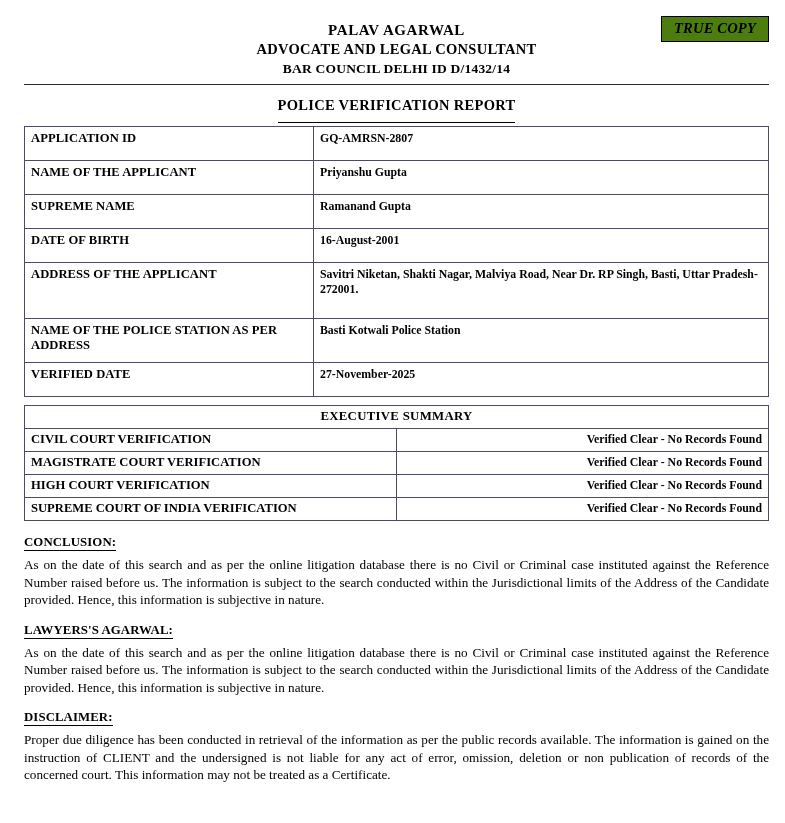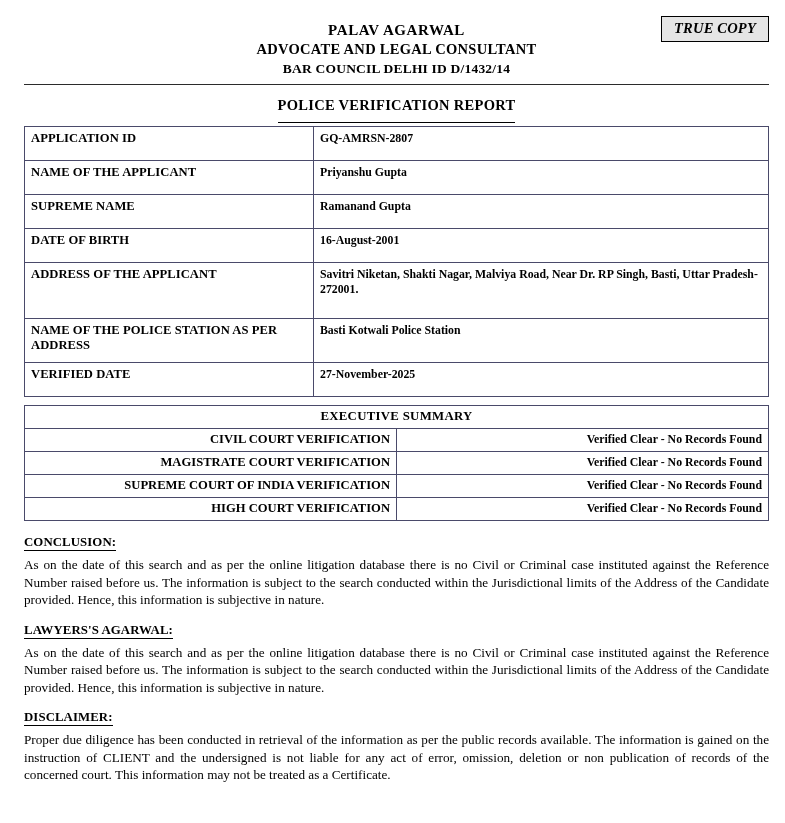--- a/index.html
+++ b/index.html
@@ -25,21 +25,21 @@
     position: absolute;
     top: 16px;
     right: 16px;
     border: 1.5px solid #000;
     padding: 3px 12px 4px 12px;
     font-family: "Liberation Serif", serif;
     font-weight: bold;
     font-style: italic;
     font-size: 14.5px;
     letter-spacing: 0.2px;
-    background: #e5e5e5;
+    background: #4d7c0f;
   }
   .letterhead {
     text-align: center;
     margin-top: 2px;
   }
   .lh1 {
     font-weight: bold;
     font-size: 15px;
     letter-spacing: 0.6px;
     line-height: 20px;
@@ -96,21 +96,20 @@
   .addr-row td { height: 46px; }
   .ps-row td { height: 34px; }
   .tall td { height: 24px; }
 
   .summary-wrap { margin-top: 8px; }
   table.summary td, table.summary th {
     border: 1px solid #4a4a6a;
     padding: 3px 6px 4px 6px;
     font-size: 12.6px;
     line-height: 15px;
-    text-align: right;
   }
   table.summary th.head {
     text-align: center;
     font-weight: bold;
     font-size: 12.8px;
     letter-spacing: 0.3px;
     padding: 3px 0 4px 0;
   }
   table.summary td.k {
     width: 276px;
@@ -198,25 +197,25 @@
         </tr>
         <tr>
           <td class="k">CIVIL COURT VERIFICATION</td>
           <td class="v">Verified Clear - No Records Found</td>
         </tr>
         <tr>
           <td class="k">MAGISTRATE COURT VERIFICATION</td>
           <td class="v">Verified Clear - No Records Found</td>
         </tr>
         <tr>
+          <td class="k">HIGH COURT VERIFICATION</td>
+          <td class="v">Verified Clear - No Records Found</td>
+        </tr>
+        <tr>
           <td class="k">SUPREME COURT OF INDIA VERIFICATION</td>
-          <td class="v">Verified Clear - No Records Found</td>
-        </tr>
-        <tr>
-          <td class="k">HIGH COURT VERIFICATION</td>
           <td class="v">Verified Clear - No Records Found</td>
         </tr>
       </tbody>
     </table>
   </div>
 
   <div class="sec">
     <div class="sec-title">CONCLUSION:</div>
     <div class="sec-body">As on the date of this search and as per the online litigation database there is no Civil or Criminal case instituted against the Reference Number raised before us. The information is subject to the search conducted within the Jurisdictional limits of the Address of the Candidate provided. Hence, this information is subjective in nature.</div>
   </div>

